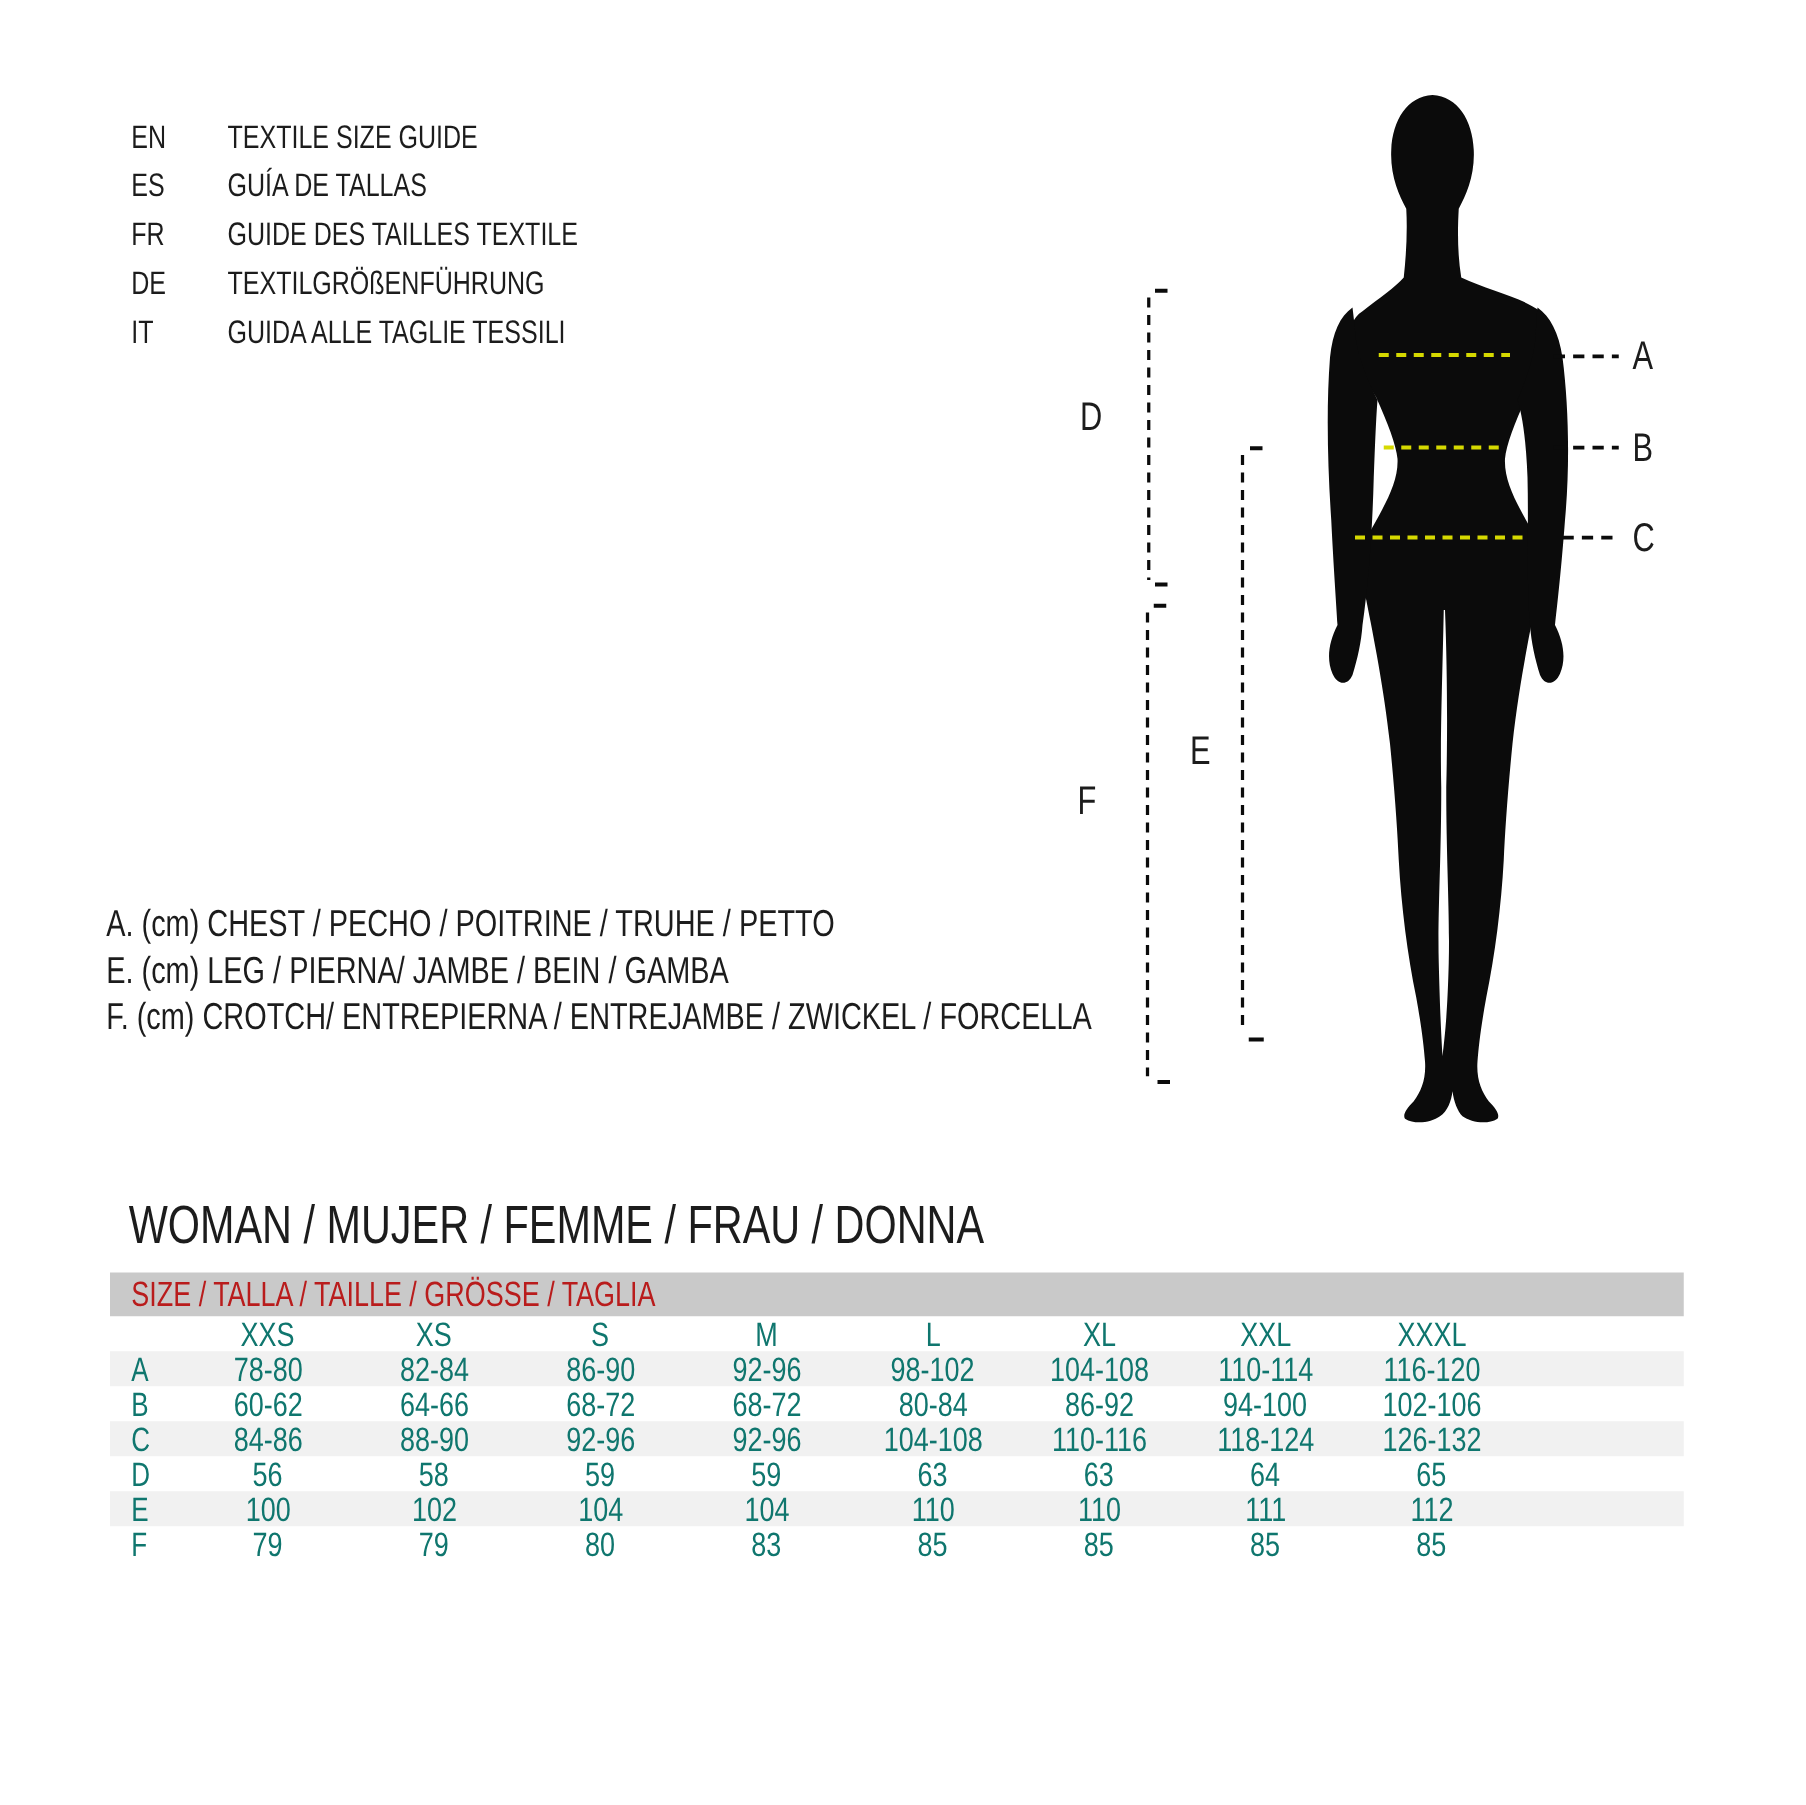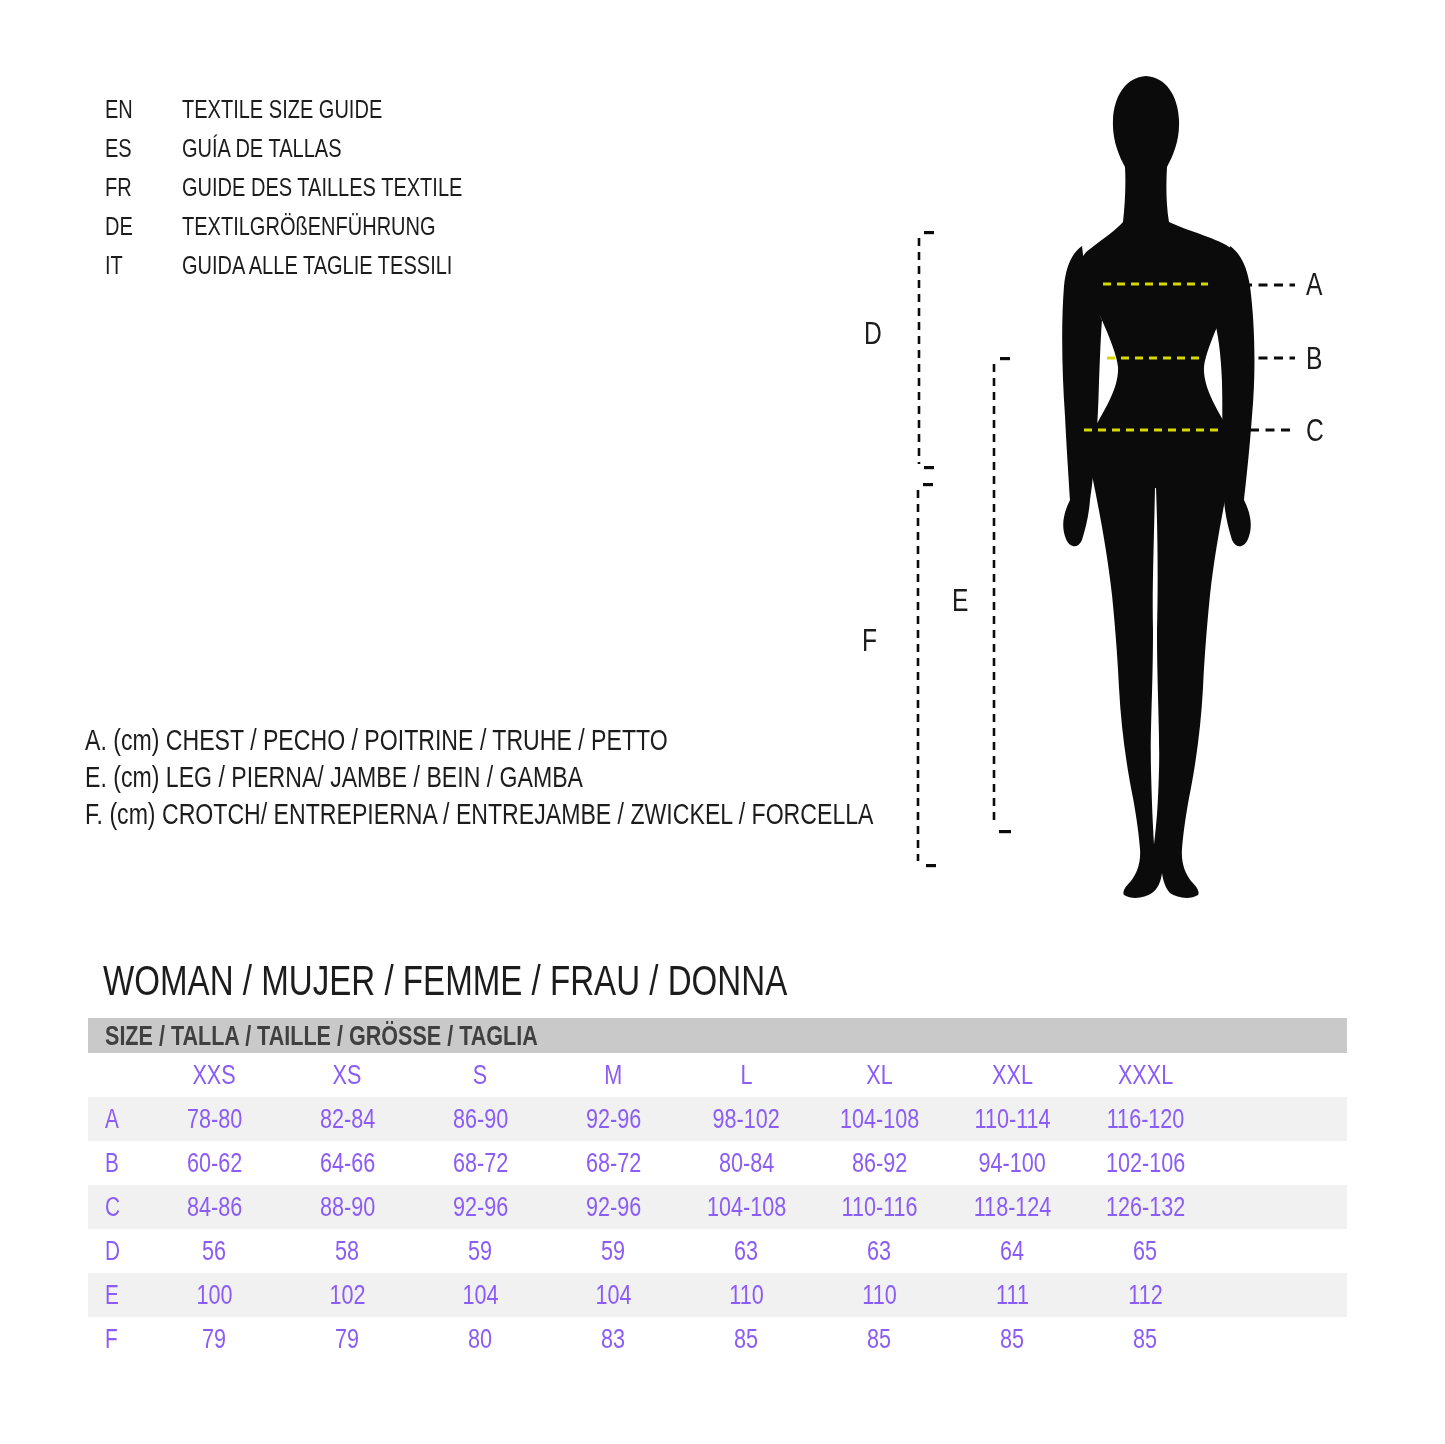--- a/index.html
+++ b/index.html
@@ -15,24 +15,24 @@
 
   
   .measure-block{position:absolute;left:85px;top:722px;}
   .measure-line{height:36.8px;line-height:36.8px;font-size:30px;font-weight:500;}
 
   
   .gender{position:absolute;left:103px;top:963px;height:34px;line-height:34px;font-size:43px;font-weight:500;}
 
   
   .size-table{position:absolute;left:88px;top:1018px;width:1259px;}
-  .size-band{height:35px;background:#c9c9c9;color:#404040;display:flex;align-items:center;
-             padding-left:17px;box-sizing:border-box;font-size:28px;font-weight:700;}
-  .trow{display:grid;grid-template-columns:60px repeat(8,133px) 1fr;height:44px;align-items:center;
-        color:#8b5cf6;font-size:27px;}
+  .size-band{height:35px;background:#c9c9c9;color:#b91c1c;display:flex;align-items:center;
+             padding-left:17px;box-sizing:border-box;font-size:28px;font-weight:400;}
+  .trow{display:grid;grid-template-columns:60px repeat(8,133px) 1fr;height:28px;align-items:center;
+        color:#0f766e;font-size:27px;}
   .trow.zebra{background:#f1f1f1;}
   .trow .lbl{padding-left:17px;font-size:27px;}
   .trow .cell{text-align:center;}
 
   
   .marker{position:absolute;height:32px;line-height:32px;font-size:32px;font-weight:500;color:#1c1c1c;}
 
   svg{display:block;}
   .abs{position:absolute;}
 </style>

